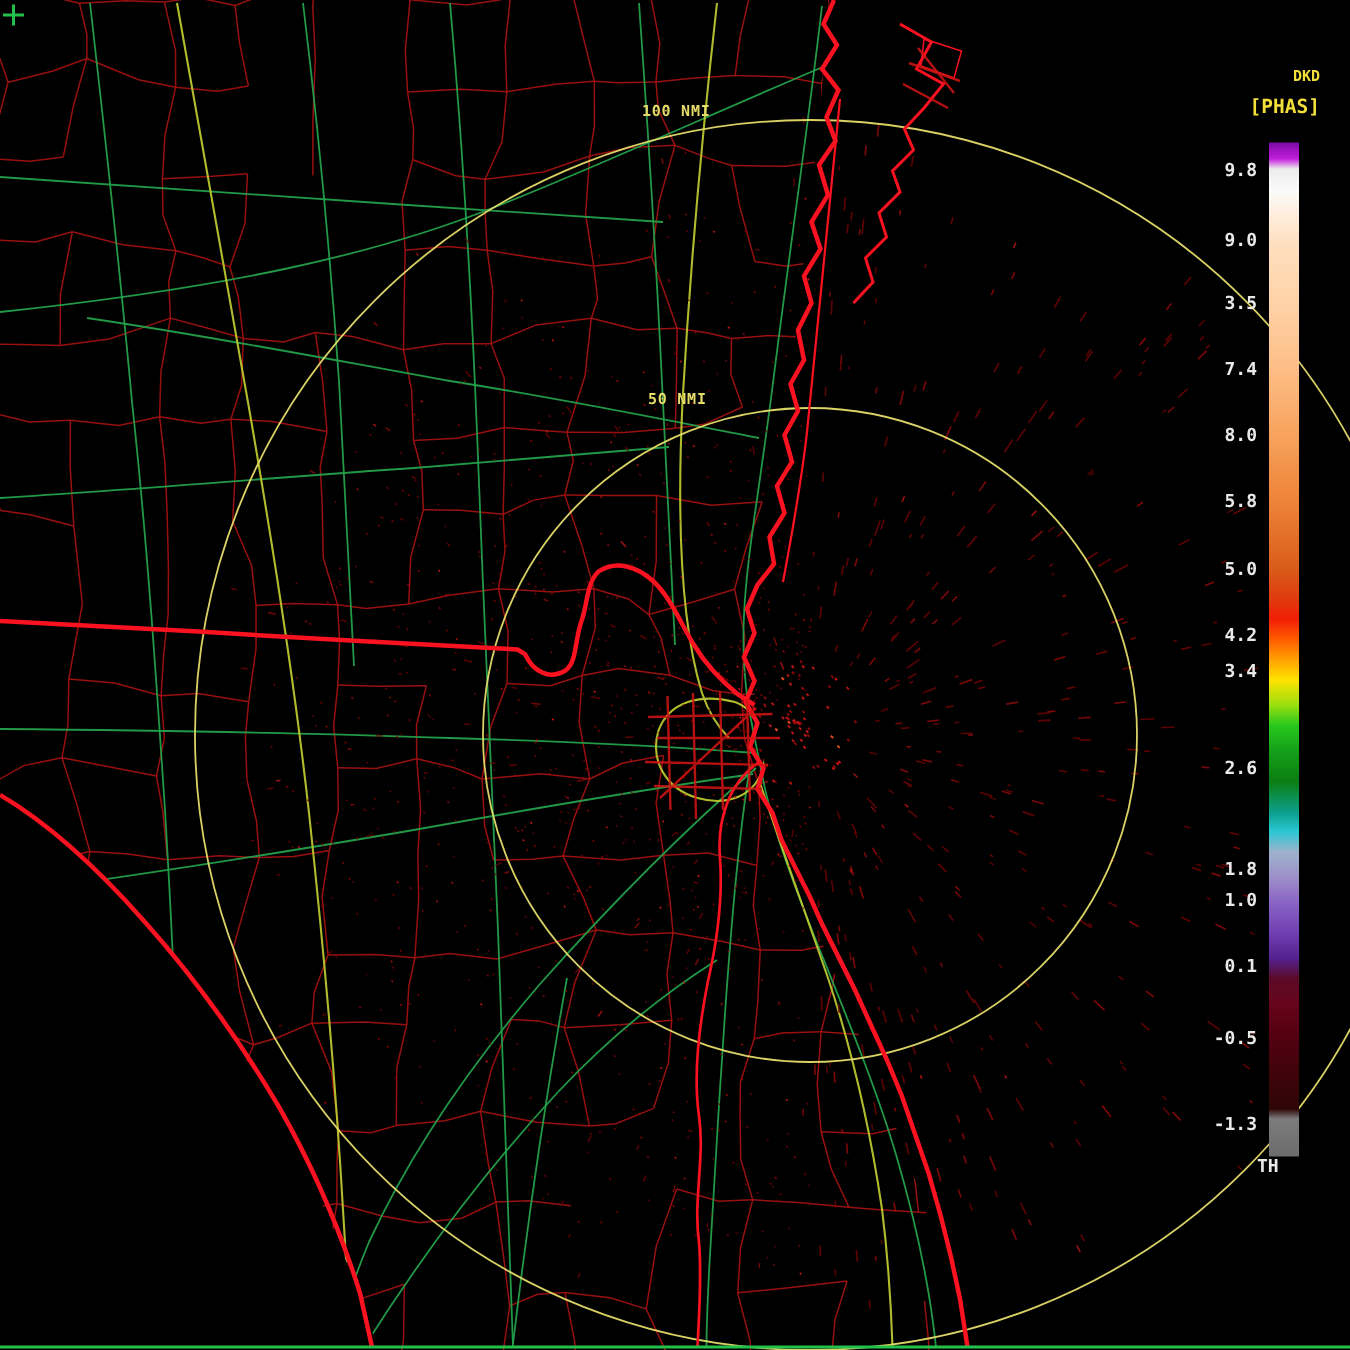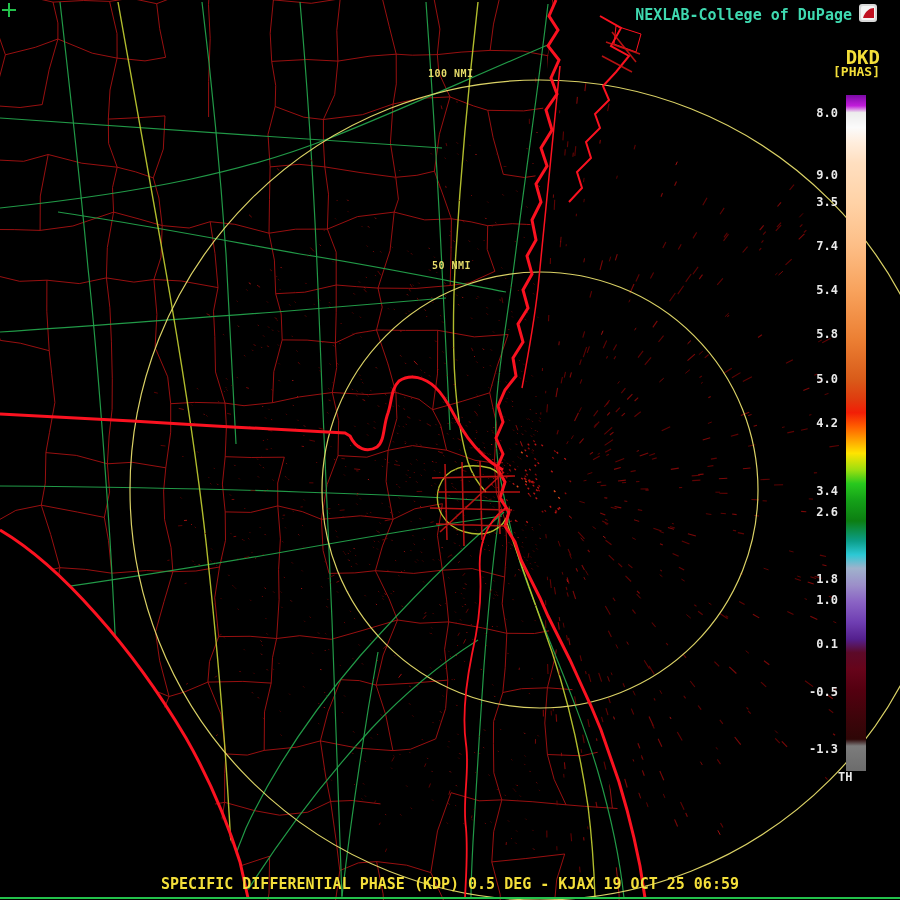--- a/index.html
+++ b/index.html
@@ -7,21 +7,21 @@
          font-family:"DejaVu Sans Mono",monospace;}
   #map{position:absolute;left:0;top:0;}
   #counties path{stroke:var(--county);fill:none;stroke-width:1;opacity:.9;}
   #roads .rd{stroke:var(--road);fill:none;stroke-width:1.2;opacity:.95;}
   #roads .hwy{stroke:var(--highway);fill:none;stroke-width:1.4;opacity:.95;}
   #rings circle{stroke:var(--ring);fill:none;stroke-width:1.2;opacity:.95;}
   #borders path{fill:none;}
   .ring-label{fill:var(--ring);font-family:"DejaVu Sans Mono",monospace;font-size:10px;font-weight:bold;letter-spacing:.5px;}
   .topbar{position:absolute;top:3px;right:22px;display:flex;align-items:center;gap:6px;}
   .credit{color:var(--credit);font-size:15px;font-weight:bold;white-space:nowrap;}
-  .prodcode{position:absolute;top:46px;right:20px;color:var(--yellow);font-size:19px;font-weight:bold;}
+  .prodcode{position:absolute;top:46px;right:20px;color:var(--yellow);font-size:10px;font-weight:bold;}
   .units{position:absolute;top:64px;right:20px;color:var(--yellow);font-size:13px;font-weight:bold;}
   .cb-bar{position:absolute;left:846px;top:95px;width:20px;height:676px;}
   .cb-tick{position:absolute;left:770px;width:68px;text-align:right;color:var(--tick);
            font-size:12px;font-weight:bold;line-height:14px;}
   .cb-th{position:absolute;left:838px;top:770px;width:34px;color:var(--tick);
          font-size:12px;font-weight:bold;}
   .statusbar{position:absolute;left:0;bottom:7px;width:100%;text-align:center;
              color:var(--yellow);font-size:15px;font-weight:bold;white-space:nowrap;}
   .bottom-line{position:absolute;left:0;bottom:1px;width:100%;height:2px;background:var(--frame);}
 </style>
@@ -1811,51 +1811,38 @@
       <path stroke="#d41414" stroke-width="1.6" opacity="0.85" d="M432,478 L515,476 M438,492 L520,492 M430,508 L512,510 M436,524 L508,526 M445,464 L447,540 M462,462 L464,546 M480,461 L482,540 M498,466 L500,534 M440,532 L504,472"></path>
       <path stroke="#d41414" stroke-width="1.6" opacity="0.85" d="M606,42 L640,54 M612,32 L636,62 M602,56 L632,72"></path>
     </g>
 
     <text class="ring-label" x="428" y="77">100 NMI</text>
     <text class="ring-label" x="432" y="269">50 NMI</text>
 
     <path d="M2,10 L16,10 M9,3 L9,17" stroke="var(--frame)" stroke-width="2"></path>
   </svg>
 
-  <div class="topbar">
-    <span class="credit">NEXLAB-College of DuPage</span>
-    <span class="logo">
-      <svg width="20" height="20" viewBox="0 0 20 20">
-        <rect x="1" y="1" width="18" height="18" rx="3" fill="#d8d8d8"></rect>
-        <rect x="3" y="3" width="14" height="14" rx="2" fill="#f4f4f4"></rect>
-        <path d="M5,15 C7,8 12,5 16,5 L16,15 Z" fill="#c01020"></path>
-      </svg>
-    </span>
-  </div>
 
   <div class="prodcode">DKD</div>
   <div class="units">[PHAS]</div>
 
   <div class="cb-bar" id="cb-bar" style="background: linear-gradient(rgb(124, 10, 166) 0%, rgb(194, 29, 219) 1.6%, rgb(236, 236, 236) 2.6%, rgb(251, 251, 251) 4.8%, rgb(255, 238, 222) 7%, rgb(255, 223, 192) 10%, rgb(255, 210, 166) 16%, rgb(253, 191, 136) 22%, rgb(248, 162, 92) 29%, rgb(236, 128, 52) 36%, rgb(217, 92, 26) 42%, rgb(223, 59, 14) 45%, rgb(242, 30, 6) 47%, rgb(255, 92, 0) 49%, rgb(255, 160, 0) 51%, rgb(255, 228, 0) 53%, rgb(154, 222, 16) 55.5%, rgb(40, 200, 30) 57.5%, rgb(20, 160, 24) 60%, rgb(12, 126, 18) 63%, rgb(12, 158, 138) 66%, rgb(44, 200, 212) 68%, rgb(159, 178, 204) 70%, rgb(156, 143, 201) 72.5%, rgb(138, 99, 196) 75%, rgb(111, 62, 178) 78%, rgb(84, 32, 142) 80.5%, rgb(92, 10, 40) 82.5%, rgb(102, 4, 26) 85%, rgb(84, 0, 16) 88%, rgb(62, 4, 10) 92%, rgb(46, 6, 6) 95.3%, rgb(124, 124, 124) 96.3%, rgb(108, 108, 108) 100%);"></div>
   <div id="cb-ticks">
-      <div class="cb-tick" style="top: 106px;">8.0</div>
-      <div class="cb-tick" style="top: 168px;">9.0</div>
+      <div class="cb-tick" style="top: 106px;">9.8</div>
+      <div class="cb-tick" style="top: 153px;">9.0</div>
       <div class="cb-tick" style="top: 194.56px;">3.5</div>
       <div class="cb-tick" style="top: 238.84px;">7.4</div>
-      <div class="cb-tick" style="top: 283.12px;">5.4</div>
+      <div class="cb-tick" style="top: 283.12px;">8.0</div>
       <div class="cb-tick" style="top: 327.4px;">5.8</div>
       <div class="cb-tick" style="top: 371.68px;">5.0</div>
       <div class="cb-tick" style="top: 415.96px;">4.2</div>
-      <div class="cb-tick" style="top: 484px;">3.4</div>
+      <div class="cb-tick" style="top: 440px;">3.4</div>
       <div class="cb-tick" style="top: 504.52px;">2.6</div>
       <div class="cb-tick" style="top: 528px; margin-top: 44px;">1.8</div>
       <div class="cb-tick" style="top: 593.08px;">1.0</div>
       <div class="cb-tick" style="top: 637.36px;">0.1</div>
       <div class="cb-tick" style="top: 685px; text-align: right;">-0.5</div>
       <div class="cb-tick" style="top: 725.92px; margin-top: 16px;">-1.3</div>
     </div>
   <div class="cb-th">TH</div>
 
-  <div class="statusbar">
-    <span>SPECIFIC DIFFERENTIAL PHASE (KDP) 0.5 DEG - KJAX 19 OCT 25 06:59</span>
-  </div>
   <div class="bottom-line"></div>
 </div>
 
 </body></html>

